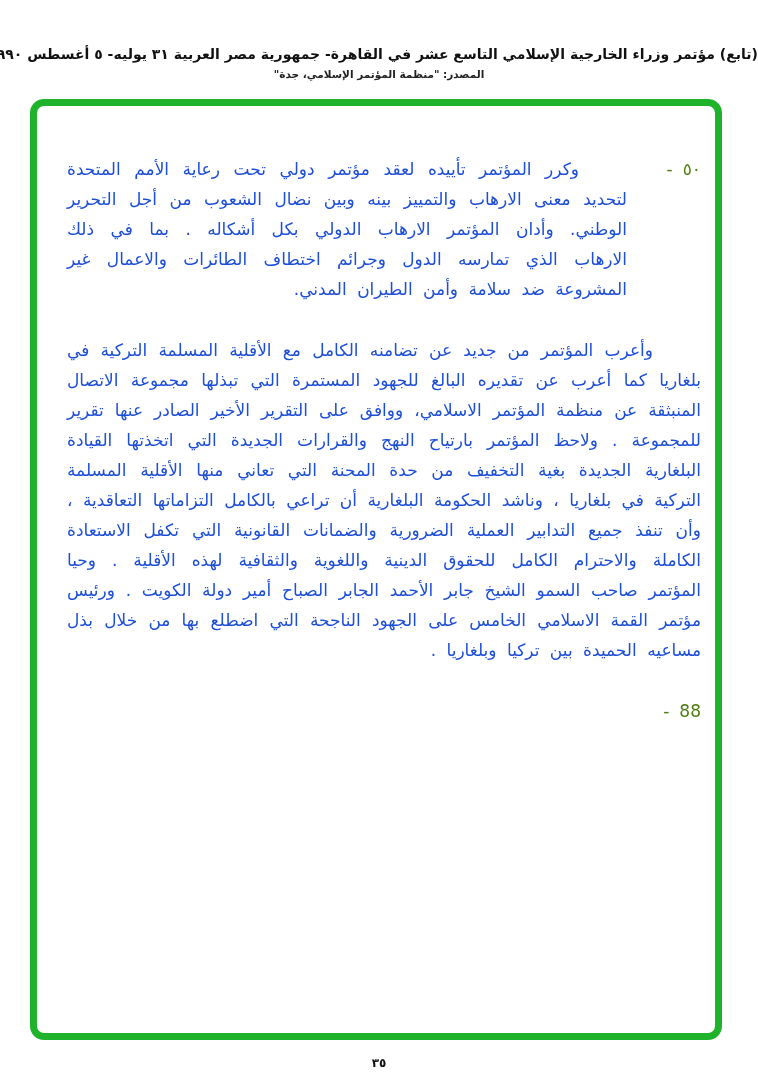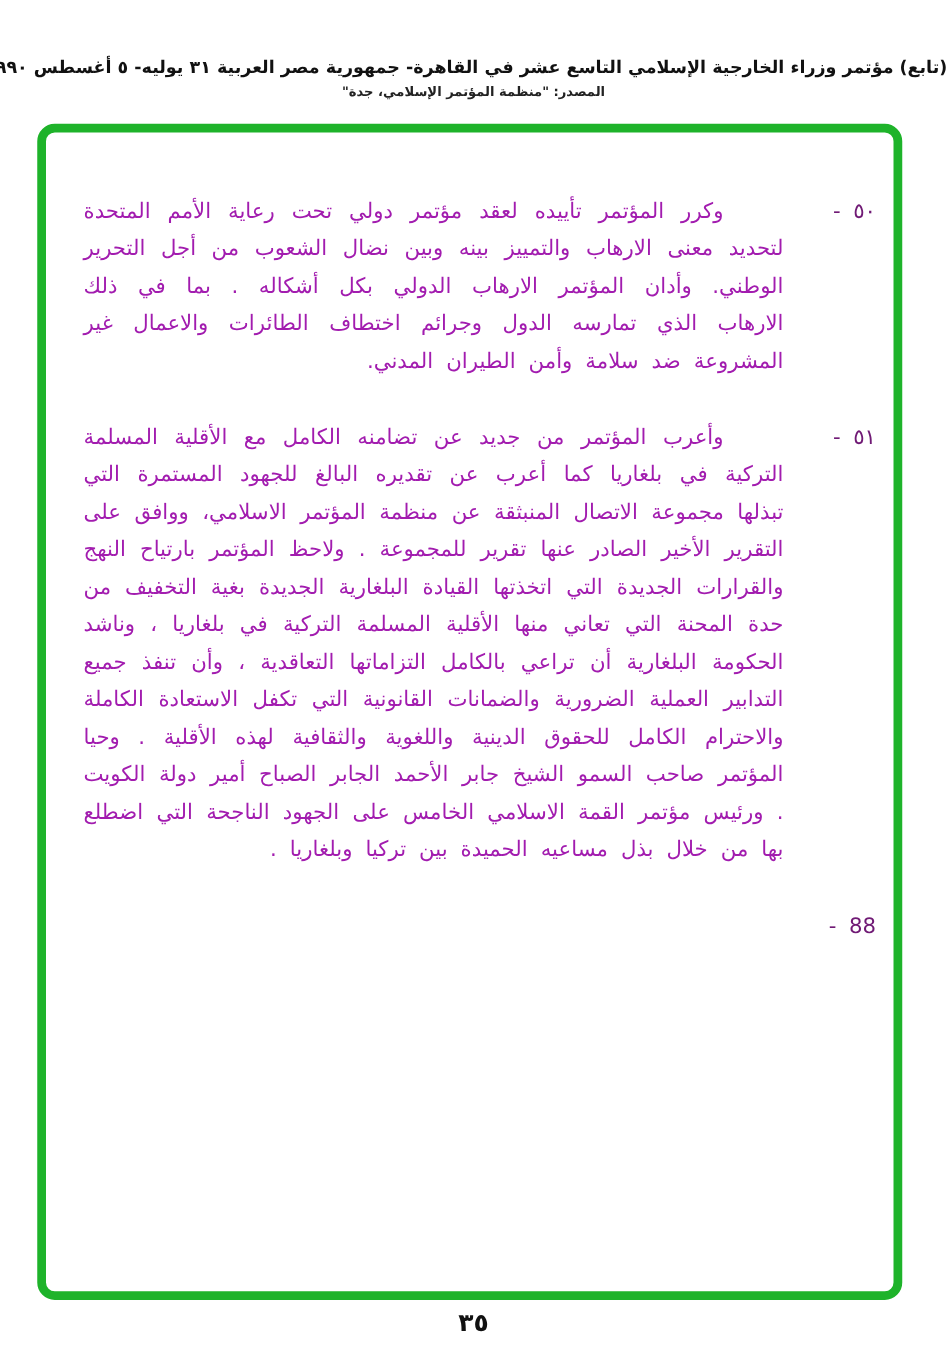--- a/index.html
+++ b/index.html
@@ -59,41 +59,41 @@
     display: flex;
     flex-direction: row; 
     margin-bottom: 31px;
   }
   .para-marker {
     width: 74px;
     flex: 0 0 74px;
     font-size: 17px;
     line-height: 30px;
     white-space: nowrap;
-    color: #701a75;
+    color: #4d7c0f;
   }
   .para-marker .num { margin-left: 10px; }
   .para-body {
     flex: 1 1 auto;
     font-size: 17px;
     line-height: 30px;
     word-spacing: 5px;
     text-align: justify;
     text-indent: 48px; 
-    color: #a21caf;
+    color: #1d4ed8;
   }
 
   
   .page-number {
     position: absolute;
     bottom: 8px;
     left: 0;
     width: 758px;
     text-align: center;
-    font-size: 20px;
+    font-size: 12px;
     font-weight: bold;
     color: #111;
   }
 </style>
 </head>
 <body style="--green: #1eb32a;">
 
 <div class="doc-header">
   <div class="line1">(تابع) مؤتمر وزراء الخارجية الإسلامي التاسع عشر في القاهرة- جمهورية مصر العربية ٣١ يوليه- ٥ أغسطس ١٩٩٠- البيان الختامي</div>
   <div class="line2">المصدر: "منظمة المؤتمر الإسلامي، جدة"</div>
@@ -102,23 +102,20 @@
 <div class="green-frame">
   <div class="content">
   <div class="para">
     <div class="para-marker">
       <span class="num">٥٠</span><span class="dash">-</span>
     </div>
     <div class="para-body">وكرر المؤتمر تأييده لعقد مؤتمر دولي تحت رعاية الأمم المتحدة لتحديد معنى الارهاب والتمييز بينه وبين نضال الشعوب من أجل التحرير الوطني. وأدان المؤتمر الارهاب الدولي بكل أشكاله . بما في ذلك الارهاب الذي تمارسه الدول وجرائم اختطاف الطائرات والاعمال غير المشروعة ضد سلامة وأمن الطيران المدني.</div>
   </div>
 
   <div class="para">
-    <div class="para-marker">
-      <span class="num">٥١</span><span class="dash">-</span>
-    </div>
     <div class="para-body">وأعرب المؤتمر من جديد عن تضامنه الكامل مع الأقلية المسلمة التركية في بلغاريا كما أعرب عن تقديره البالغ للجهود المستمرة التي تبذلها مجموعة الاتصال المنبثقة عن منظمة المؤتمر الاسلامي، ووافق على التقرير الأخير الصادر عنها تقرير للمجموعة . ولاحظ المؤتمر بارتياح النهج والقرارات الجديدة التي اتخذتها القيادة البلغارية الجديدة بغية التخفيف من حدة المحنة التي تعاني منها الأقلية المسلمة التركية في بلغاريا ، وناشد الحكومة البلغارية أن تراعي بالكامل التزاماتها التعاقدية ، وأن تنفذ جميع التدابير العملية الضرورية والضمانات القانونية التي تكفل الاستعادة الكاملة والاحترام الكامل للحقوق الدينية واللغوية والثقافية لهذه الأقلية . وحيا المؤتمر صاحب السمو الشيخ جابر الأحمد الجابر الصباح أمير دولة الكويت . ورئيس مؤتمر القمة الاسلامي الخامس على الجهود الناجحة التي اضطلع بها من خلال بذل مساعيه الحميدة بين تركيا وبلغاريا .</div>
   </div>
 
   <div class="para">
     <div class="para-marker">
       <span class="num">88</span><span class="dash">-</span>
     </div>
   </div>
 </div>
 </div>

